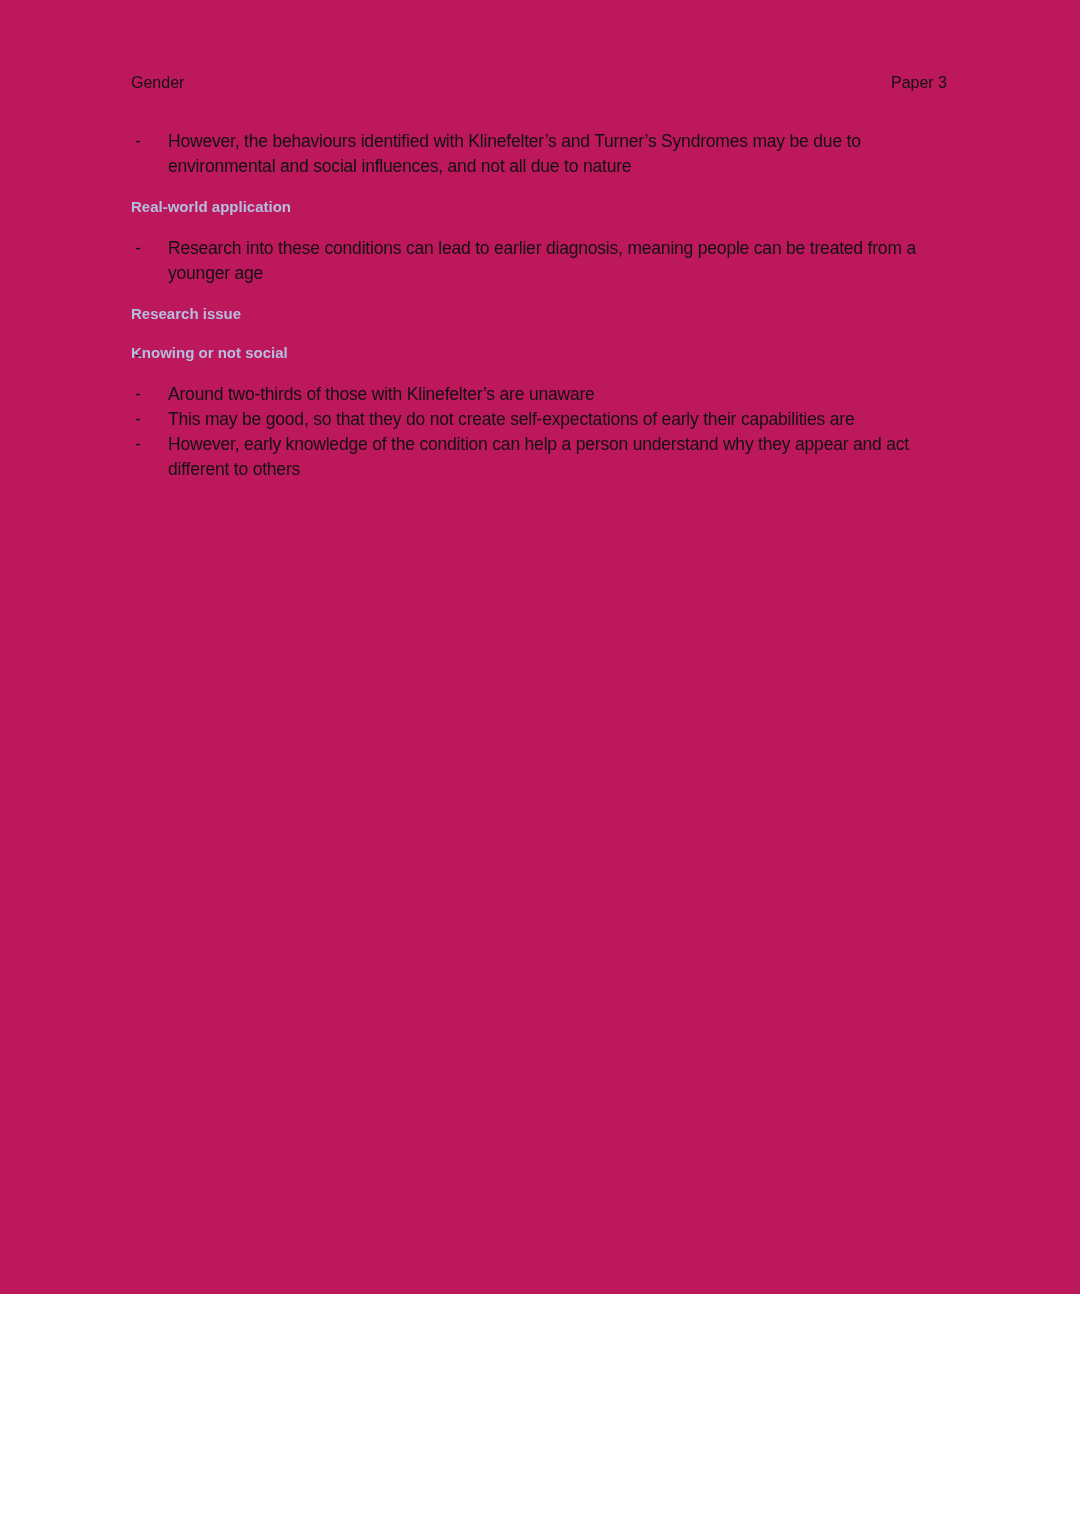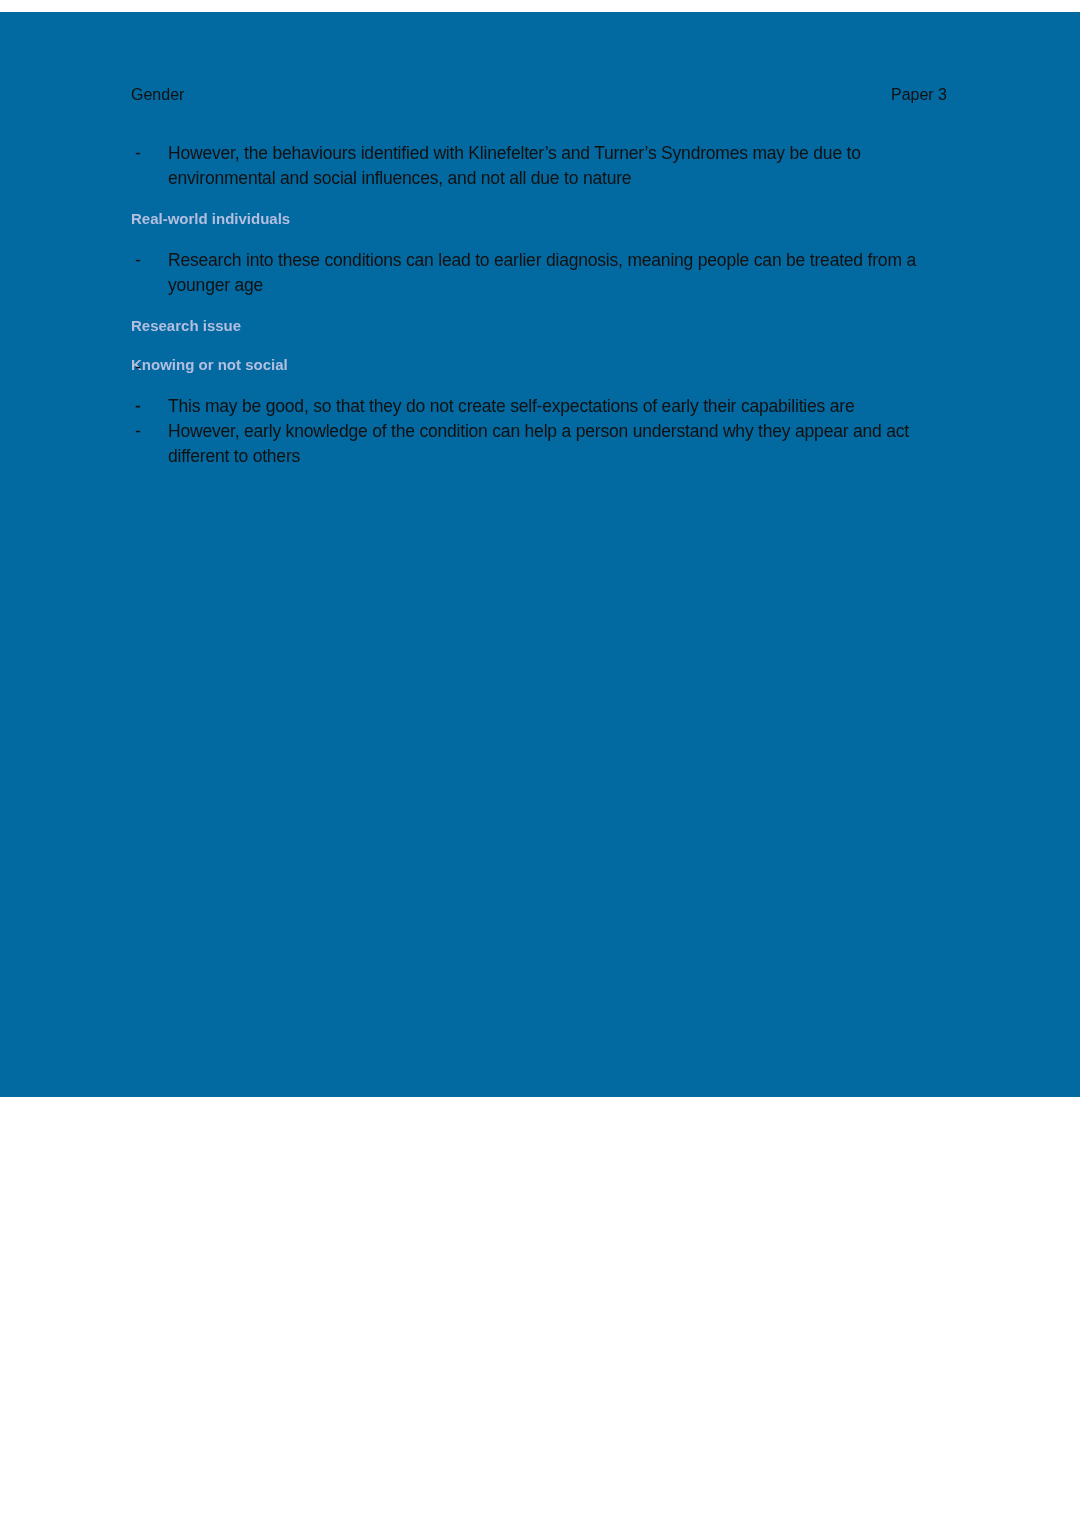--- a/index.html
+++ b/index.html
@@ -9,23 +9,23 @@
     }
     body {
       width: 1080px;
       height: 1527px;
       position: relative;
       overflow: hidden;
       color: #111111;
     }
     .page {
       position: absolute;
-      left: 0; top: 12px;
-      width: 1080px; height: 1085px;
-      background: #0369a1;
+      left: 0; top: 0;
+      width: 1080px; height: 1294px;
+      background: #be185d;
     }
     .header {
       position: absolute;
       top: 74px;
       left: 131px;
       width: 816px;
       display: flex;
       justify-content: space-between;
       font-family: "Liberation Sans", sans-serif;
       font-size: 16px;
@@ -76,39 +76,40 @@
 
   <div class="content">
 
     <ul class="bullets">
       <li class="bullet">
         <span class="dash">-</span>
         <span>However, the behaviours identified with Klinefelter’s and Turner’s Syndromes may be due to environmental and social influences, and not all due to nature</span>
       </li>
     </ul>
 
-    <div class="heading">Real-world individuals</div>
+    <div class="heading">Real-world application</div>
     <ul class="bullets">
       <li class="bullet">
         <span class="dash">-</span>
         <span>Research into these conditions can lead to earlier diagnosis, meaning people can be treated from a younger age</span>
       </li>
     </ul>
 
     <div class="heading">Research issue</div>
     <ul class="bullets">
       <li class="bullet">
         <span class="dash">-</span>
       </li>
     </ul>
 
     <div class="heading">Knowing or not social</div>
     <ul class="bullets">
       <li class="bullet">
         <span class="dash">-</span>
+        <span>Around two-thirds of those with Klinefelter’s are unaware</span>
       </li>
       <li class="bullet">
         <span class="dash">-</span>
         <span>This may be good, so that they do not create self-expectations of early their capabilities are</span>
       </li>
       <li class="bullet">
         <span class="dash">-</span>
         <span>However, early knowledge of the condition can help a person understand why they appear and act different to others</span>
       </li>
     </ul>

